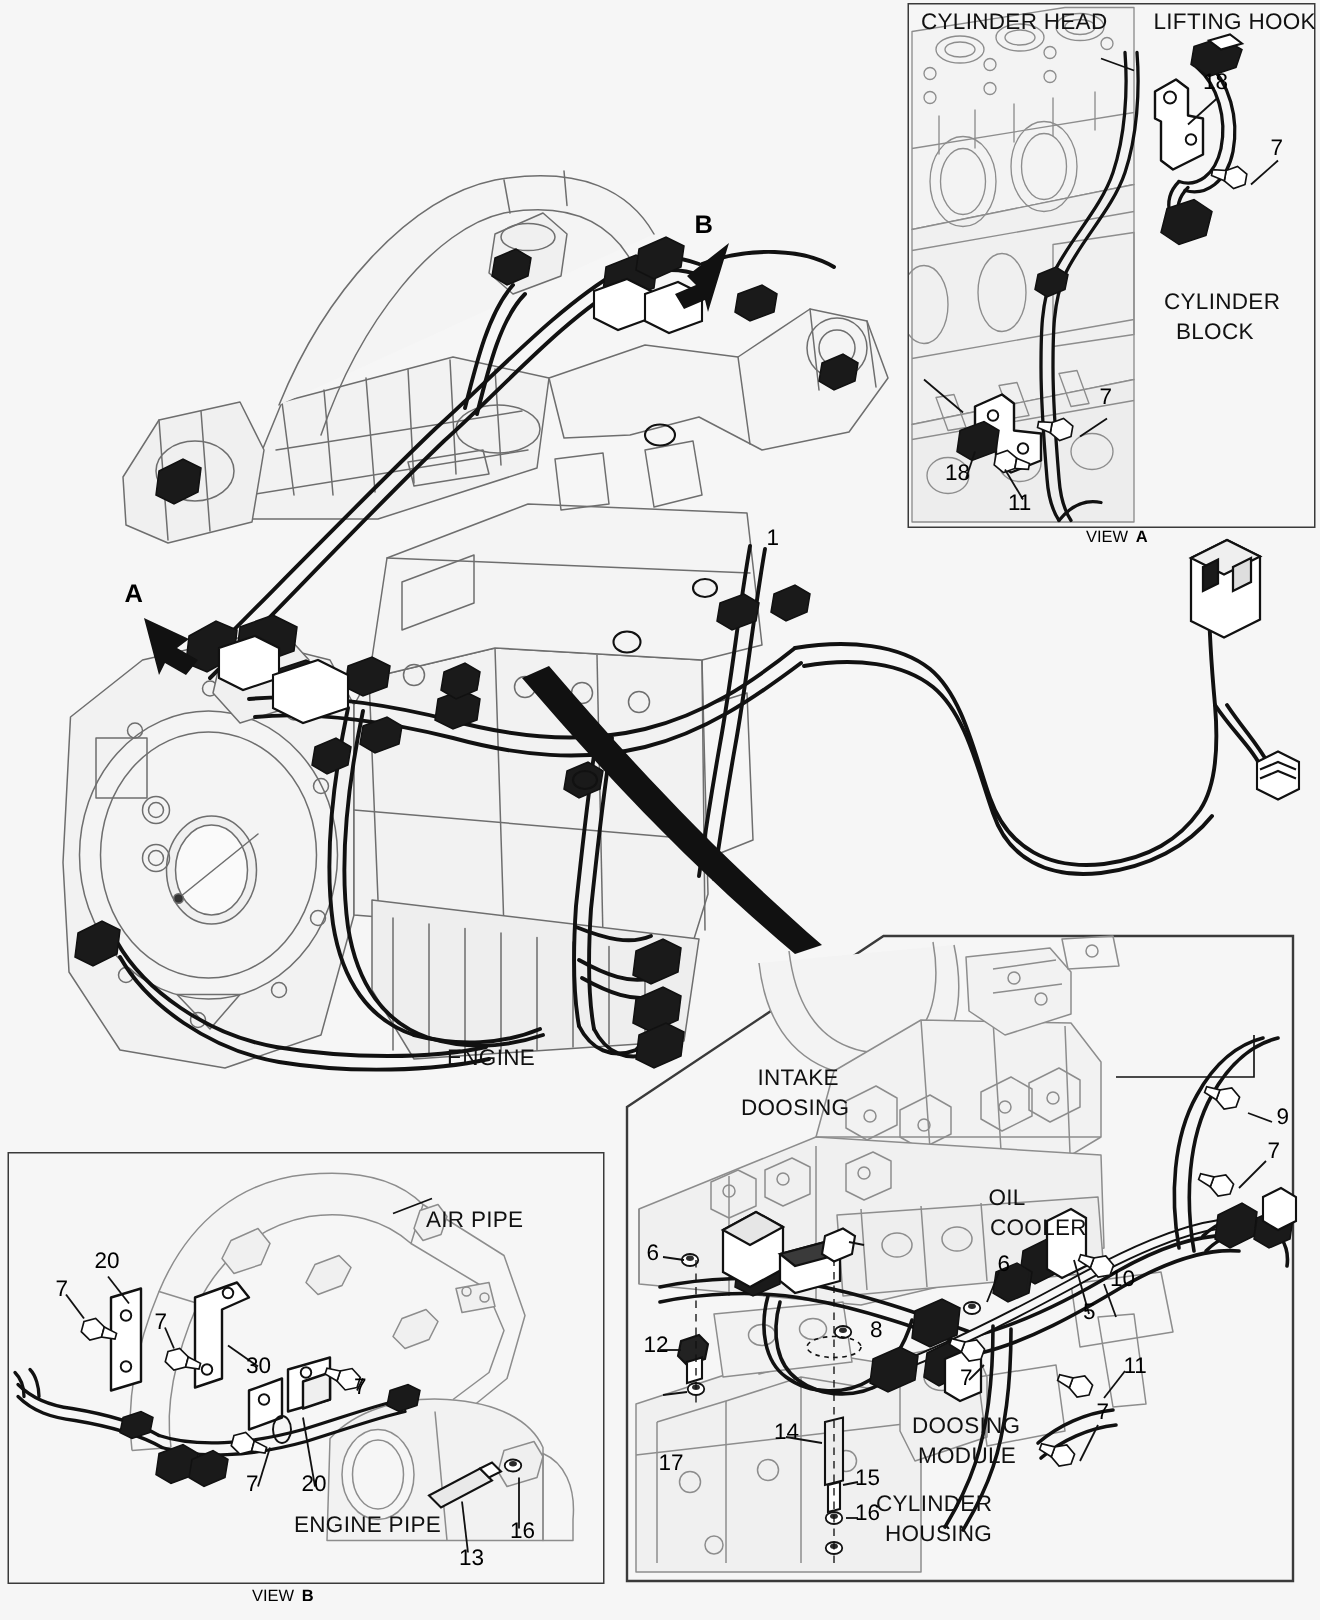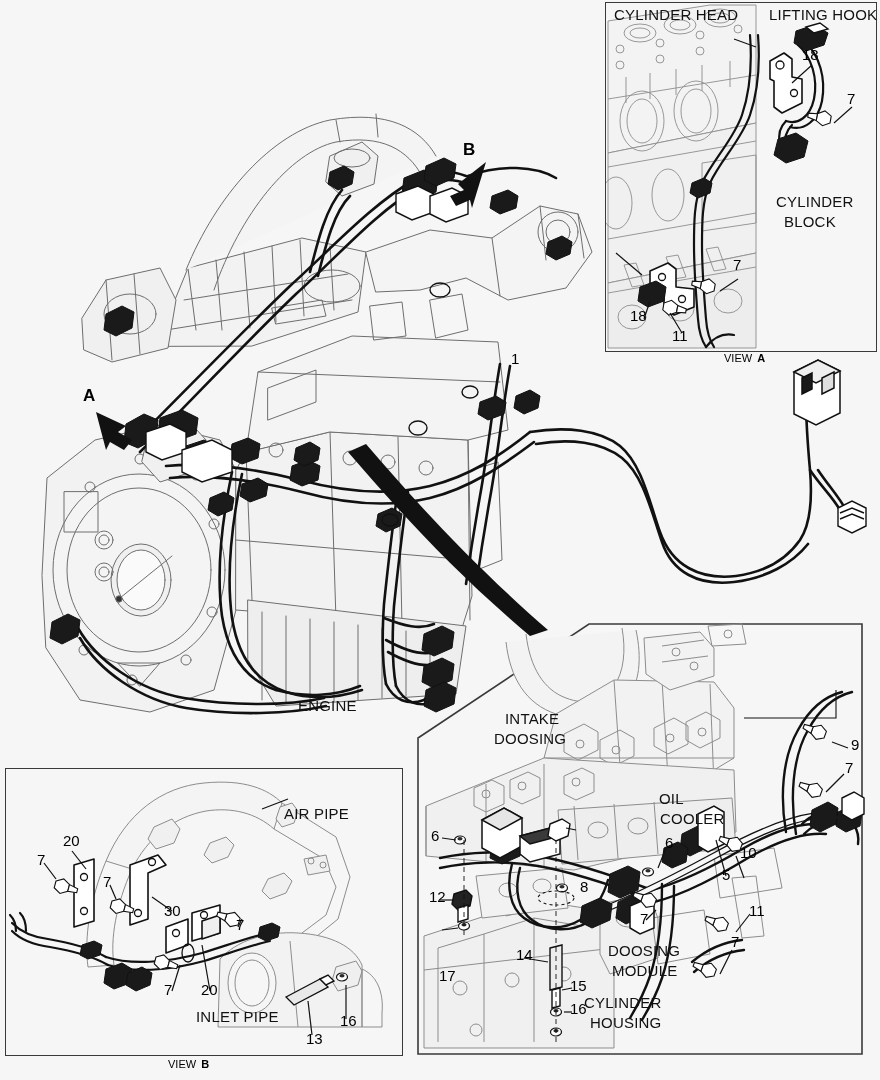--- a/index.html
+++ b/index.html
@@ -428,21 +428,21 @@
         <path d="M166,222 L174,196"></path>
         <path d="M204,222 L196,176"></path>
         <path d="M236,150 L232,158"></path>
         <path d="M340,250 L340,216"></path>
         <path d="M306,266 L302,232"></path>
         <path d="M282,30 L256,40"></path>
       </g>
     </svg>
   </div>
   <div class="lbl" style="left:284px;top:805px;">AIR PIPE</div>
-  <div class="lbl" style="left:196px;top:1008px;">INLET PIPE</div>
+  <div class="lbl" style="left:196px;top:1008px;">ENGINE PIPE</div>
   <div class="num" style="left:63px;top:832px;">20</div>
   <div class="num" style="left:37px;top:851px;">7</div>
   <div class="num" style="left:103px;top:873px;">7</div>
   <div class="num" style="left:164px;top:902px;">30</div>
   <div class="num" style="left:236px;top:916px;">7</div>
   <div class="num" style="left:164px;top:981px;">7</div>
   <div class="num" style="left:201px;top:981px;">20</div>
   <div class="num" style="left:340px;top:1012px;">16</div>
   <div class="num" style="left:306px;top:1030px;">13</div>
   <div class="vw" style="left:168px;top:1058px;">

